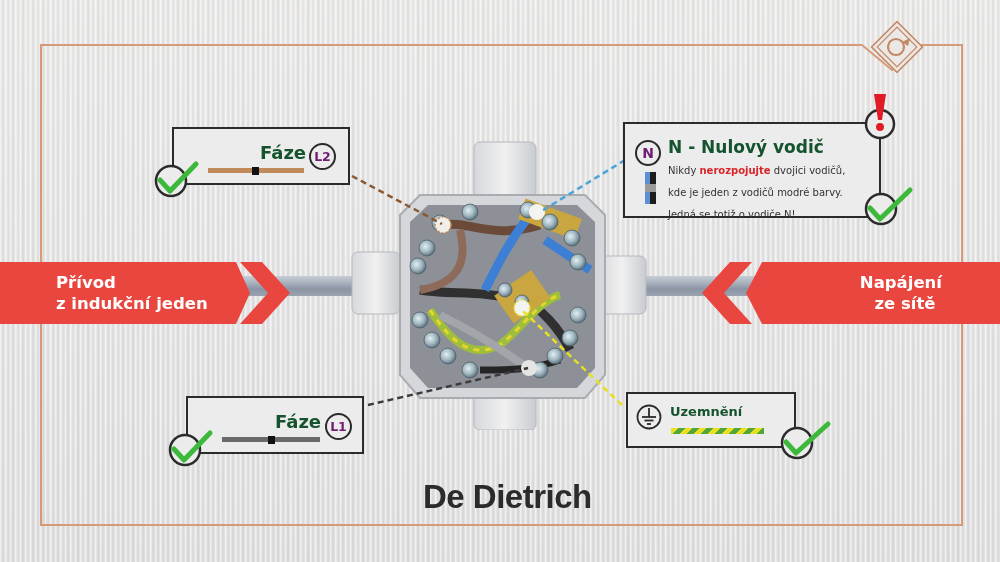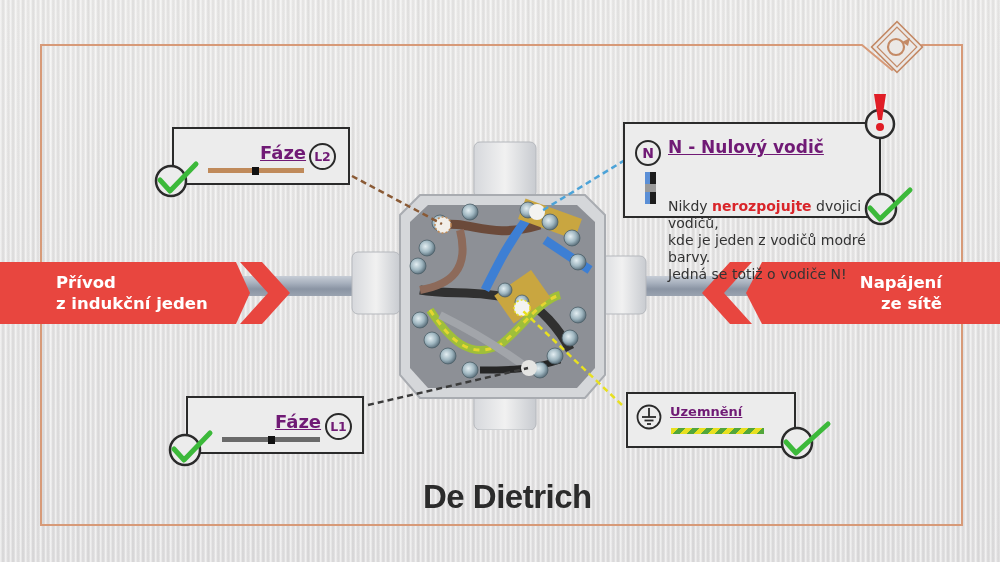--- a/index.html
+++ b/index.html
@@ -17,24 +17,24 @@
   .frame-svg { position:absolute; left:0; top:0; }
   
   .cable { position:absolute; height:20px; border-radius:10px;
     background: linear-gradient(180deg, #c7cdd6 0%, #a8b1be 35%, #8a94a3 65%, #9aa3b0 100%); }
   
   .banner { position:absolute; height:62px; color:#fff; font-family:"DejaVu Sans", sans-serif; font-weight:bold; font-size:16.5px; line-height:21px; }
   .banner svg { position:absolute; left:0; top:0; }
   .banner .txt { position:absolute; }
   
   .label-box { position:absolute; background:#ececec; border:2.5px solid #2b2b2b; box-sizing:border-box; }
-  .label-title { position:absolute; font-weight:bold; color:#701a75;text-decoration:underline; }
+  .label-title { position:absolute; font-weight:bold; color:#14532d; }
   .circ { position:absolute; border:2px solid #2a2a2a; border-radius:50%; box-sizing:border-box; font-weight:bold; color:#701a75; text-align:center; background:#ececec; }
   .check { position:absolute; }
-  .n-body { position:absolute; font-size:14px; line-height:17px; color:#333;margin-top:38px; }
+  .n-body { position:absolute; font-size:10px; line-height:22px; color:#333; }
   .n-body .warn { color:#d9252a; font-weight:bold; }
   .brand { position:absolute; font-family:"Liberation Sans", sans-serif; font-weight:bold; font-size:33px; color:#2b2b2b; letter-spacing:-0.5px; }
 </style>
 </head>
 <body>
 
 <svg class="frame-svg" width="1000" height="562">
   <path d="M41 45 L862 45 L892 70 L922 45 L962 45 L962 525 L41 525 Z" fill="none" stroke="#d79a78" stroke-width="2"></path>
 </svg>
 
@@ -129,21 +129,21 @@
   </div>
 </div>
 
 <div class="banner" style="left:700px;top:262px;width:300px;">
   <svg width="300" height="62">
     <path d="M300 0 L62 0 L46 31 L62 62 L300 62 Z" fill="#e8463f"></path>
     <path d="M52 0 L30 0 L2 31 L30 62 L52 62 L24 31 Z" fill="#e8463f"></path>
   </svg>
   <div class="txt" style="left:150px;top:10px;text-align:right;width:92px;">
     <div>Napájení</div>
-    <div style="text-align:right;padding-left:18px;">ze sítě</div>
+    <div style="text-align:center;padding-left:18px;">ze sítě</div>
   </div>
 </div>
 
 <div class="label-box" style="left:172px;top:127px;width:178px;height:58px;"></div>
 <div class="label-title" style="left:260px;top:142px;font-size:18px;">Fáze</div>
 <div class="circ" style="left:309px;top:143px;width:27px;height:27px;font-size:12.5px;line-height:23px;">L2</div>
 <div class="abs" style="left:208px;top:168px;width:96px;height:5px;background:#c08a5a;">
     <div style="position:absolute;left:44px;top:-1.5px;width:7px;height:8px;background:#111;"></div>
   </div>
 <svg class="check" style="left:152px;top:158px" width="48" height="42">

